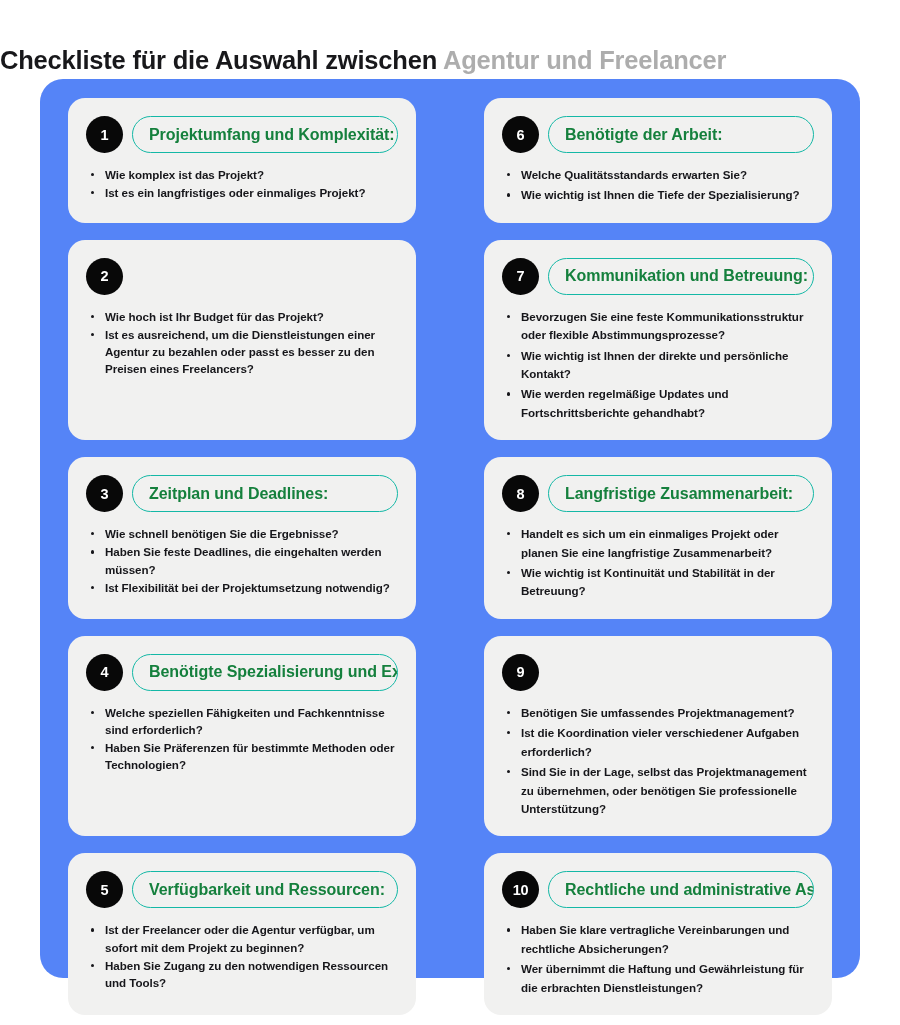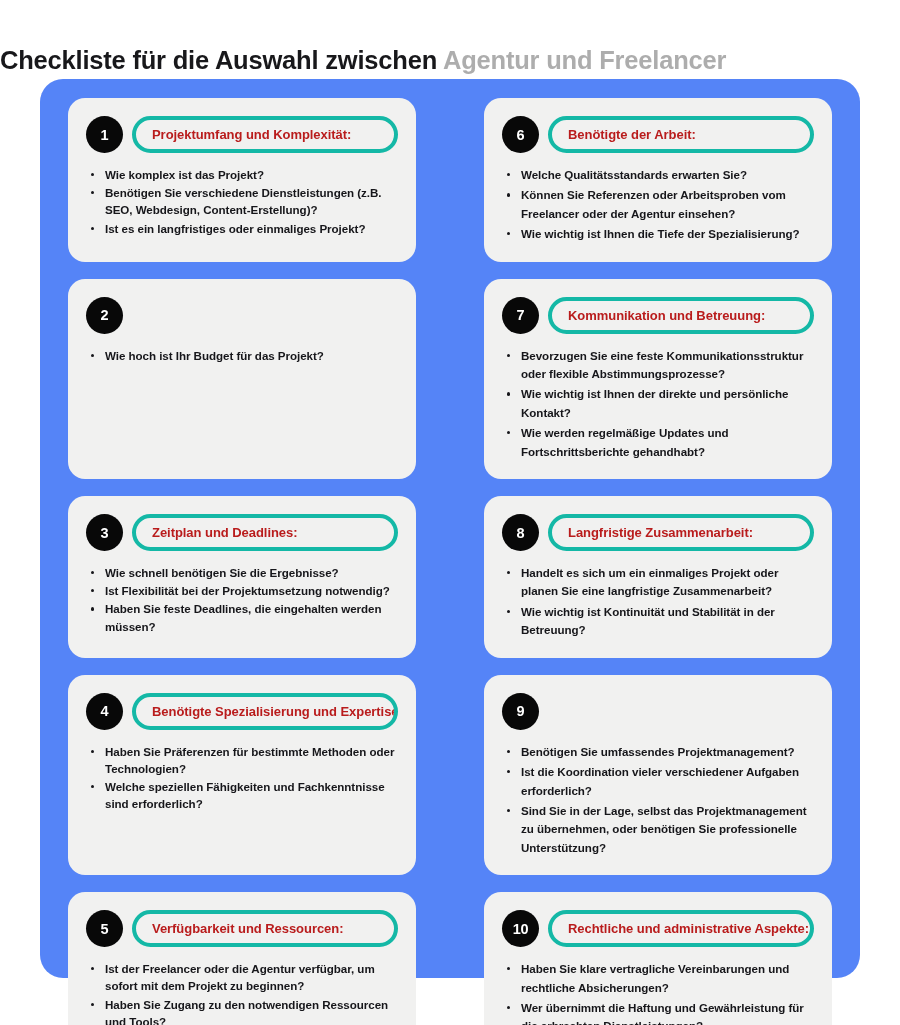--- a/index.html
+++ b/index.html
@@ -90,27 +90,27 @@
     display: flex;
     align-items: center;
     justify-content: center;
     letter-spacing: -0.3px;
   }
 
   .pill {
     flex: 1 1 auto;
     height: 37px;
     border-radius: 19px;
-    border: 4px solid #14b8a6;
+    border: 1px solid #14b8a6;
     background: transparent;
     display: flex;
     align-items: center;
     padding-left: 16px;
-    color: #b91c1c;
-    font-size: 13px;
+    color: #15803d;
+    font-size: 16px;
     font-weight: bold;
     letter-spacing: -0.05px;
     overflow: hidden;
     white-space: nowrap;
   }
 
   .bullets {
     list-style: none;
     margin: 0;
     padding: 0 0 0 4px;
@@ -151,83 +151,82 @@
 
   <div class="panel">
     <div class="grid">
         <div class="card col-left">
           <div class="card-head">
             <div class="badge">1</div>
             <div class="pill">Projektumfang und Komplexität:</div>
           </div>
           <ul class="bullets">
             <li>Wie komplex ist das Projekt?</li>
-            <li>Benötigen Sie verschiedene Dienstleistungen (z.B. SEO, Webdesign, Content-Erstellung)?</li>
             <li>Ist es ein langfristiges oder einmaliges Projekt?</li>
           </ul>
         </div>
         <div class="card col-right">
           <div class="card-head">
             <div class="badge">6</div>
             <div class="pill">Benötigte der Arbeit:</div>
           </div>
           <ul class="bullets">
             <li>Welche Qualitätsstandards erwarten Sie?</li>
-            <li>Können Sie Referenzen oder Arbeitsproben vom Freelancer oder der Agentur einsehen?</li>
             <li>Wie wichtig ist Ihnen die Tiefe der Spezialisierung?</li>
           </ul>
         </div>
         <div class="card col-left">
           <div class="card-head">
             <div class="badge">2</div>
           </div>
           <ul class="bullets">
             <li>Wie hoch ist Ihr Budget für das Projekt?</li>
+            <li>Ist es ausreichend, um die Dienstleistungen einer Agentur zu bezahlen oder passt es besser zu den Preisen eines Freelancers?</li>
           </ul>
         </div>
         <div class="card col-right">
           <div class="card-head">
             <div class="badge">7</div>
             <div class="pill">Kommunikation und Betreuung:</div>
           </div>
           <ul class="bullets">
             <li>Bevorzugen Sie eine feste Kommunikationsstruktur oder flexible Abstimmungsprozesse?</li>
             <li>Wie wichtig ist Ihnen der direkte und persönliche Kontakt?</li>
             <li>Wie werden regelmäßige Updates und Fortschrittsberichte gehandhabt?</li>
           </ul>
         </div>
         <div class="card col-left">
           <div class="card-head">
             <div class="badge">3</div>
             <div class="pill">Zeitplan und Deadlines:</div>
           </div>
           <ul class="bullets">
             <li>Wie schnell benötigen Sie die Ergebnisse?</li>
+            <li>Haben Sie feste Deadlines, die eingehalten werden müssen?</li>
             <li>Ist Flexibilität bei der Projektumsetzung notwendig?</li>
-            <li>Haben Sie feste Deadlines, die eingehalten werden müssen?</li>
           </ul>
         </div>
         <div class="card col-right">
           <div class="card-head">
             <div class="badge">8</div>
             <div class="pill">Langfristige Zusammenarbeit:</div>
           </div>
           <ul class="bullets">
             <li>Handelt es sich um ein einmaliges Projekt oder planen Sie eine langfristige Zusammenarbeit?</li>
             <li>Wie wichtig ist Kontinuität und Stabilität in der Betreuung?</li>
           </ul>
         </div>
         <div class="card col-left">
           <div class="card-head">
             <div class="badge">4</div>
             <div class="pill">Benötigte Spezialisierung und Expertise:</div>
           </div>
           <ul class="bullets">
+            <li>Welche speziellen Fähigkeiten und Fachkenntnisse sind erforderlich?</li>
             <li>Haben Sie Präferenzen für bestimmte Methoden oder Technologien?</li>
-            <li>Welche speziellen Fähigkeiten und Fachkenntnisse sind erforderlich?</li>
           </ul>
         </div>
         <div class="card col-right">
           <div class="card-head">
             <div class="badge">9</div>
           </div>
           <ul class="bullets">
             <li>Benötigen Sie umfassendes Projektmanagement?</li>
             <li>Ist die Koordination vieler verschiedener Aufgaben erforderlich?</li>
             <li>Sind Sie in der Lage, selbst das Projektmanagement zu übernehmen, oder benötigen Sie professionelle Unterstützung?</li>

